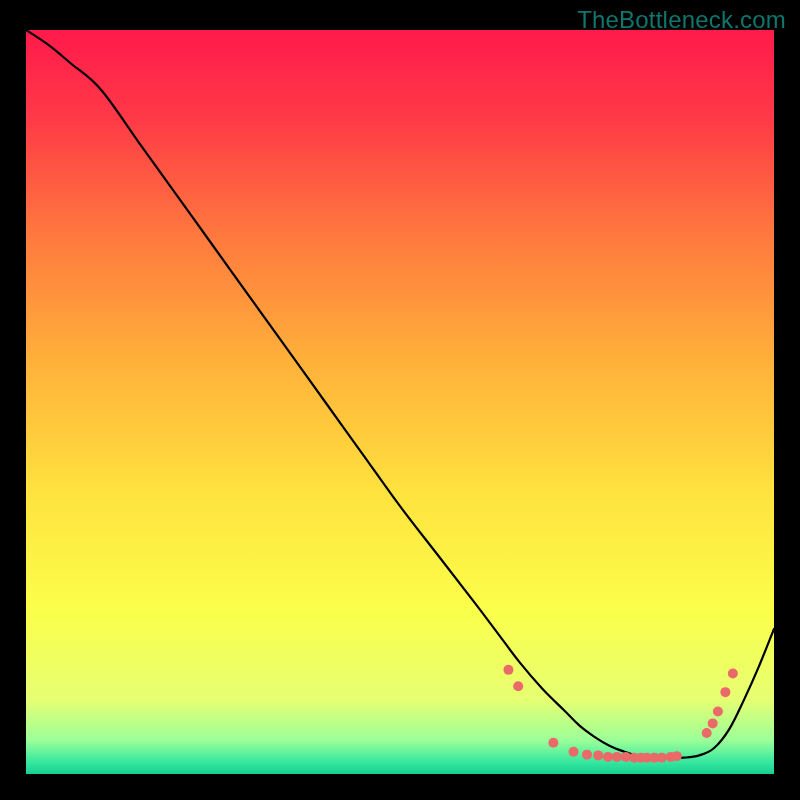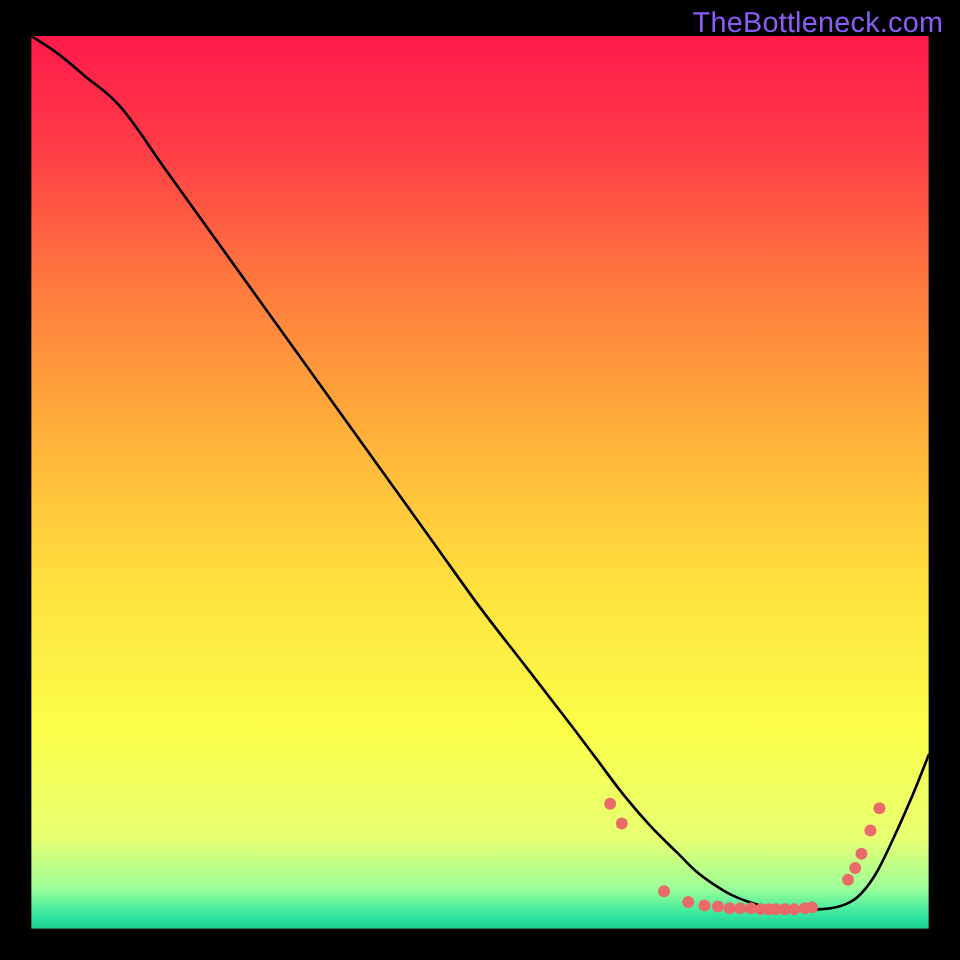--- a/index.html
+++ b/index.html
@@ -10,21 +10,21 @@
     height: 800px;
     background: #000;
   }
   .watermark {
     position: absolute;
     top: 6px;
     right: 14px;
     font-family: Arial, Helvetica, sans-serif;
     font-size: 24px;
     font-weight: 500;
-    color: #8b5cf6;
+    color: #0f766e;
     letter-spacing: 0.2px;
   }
   .plot {
     position: absolute;
     left: 26px;
     top: 30px;
     width: 748px;
     height: 744px;
   }
   .plot svg { display: block; width: 100%; height: 100%; }

